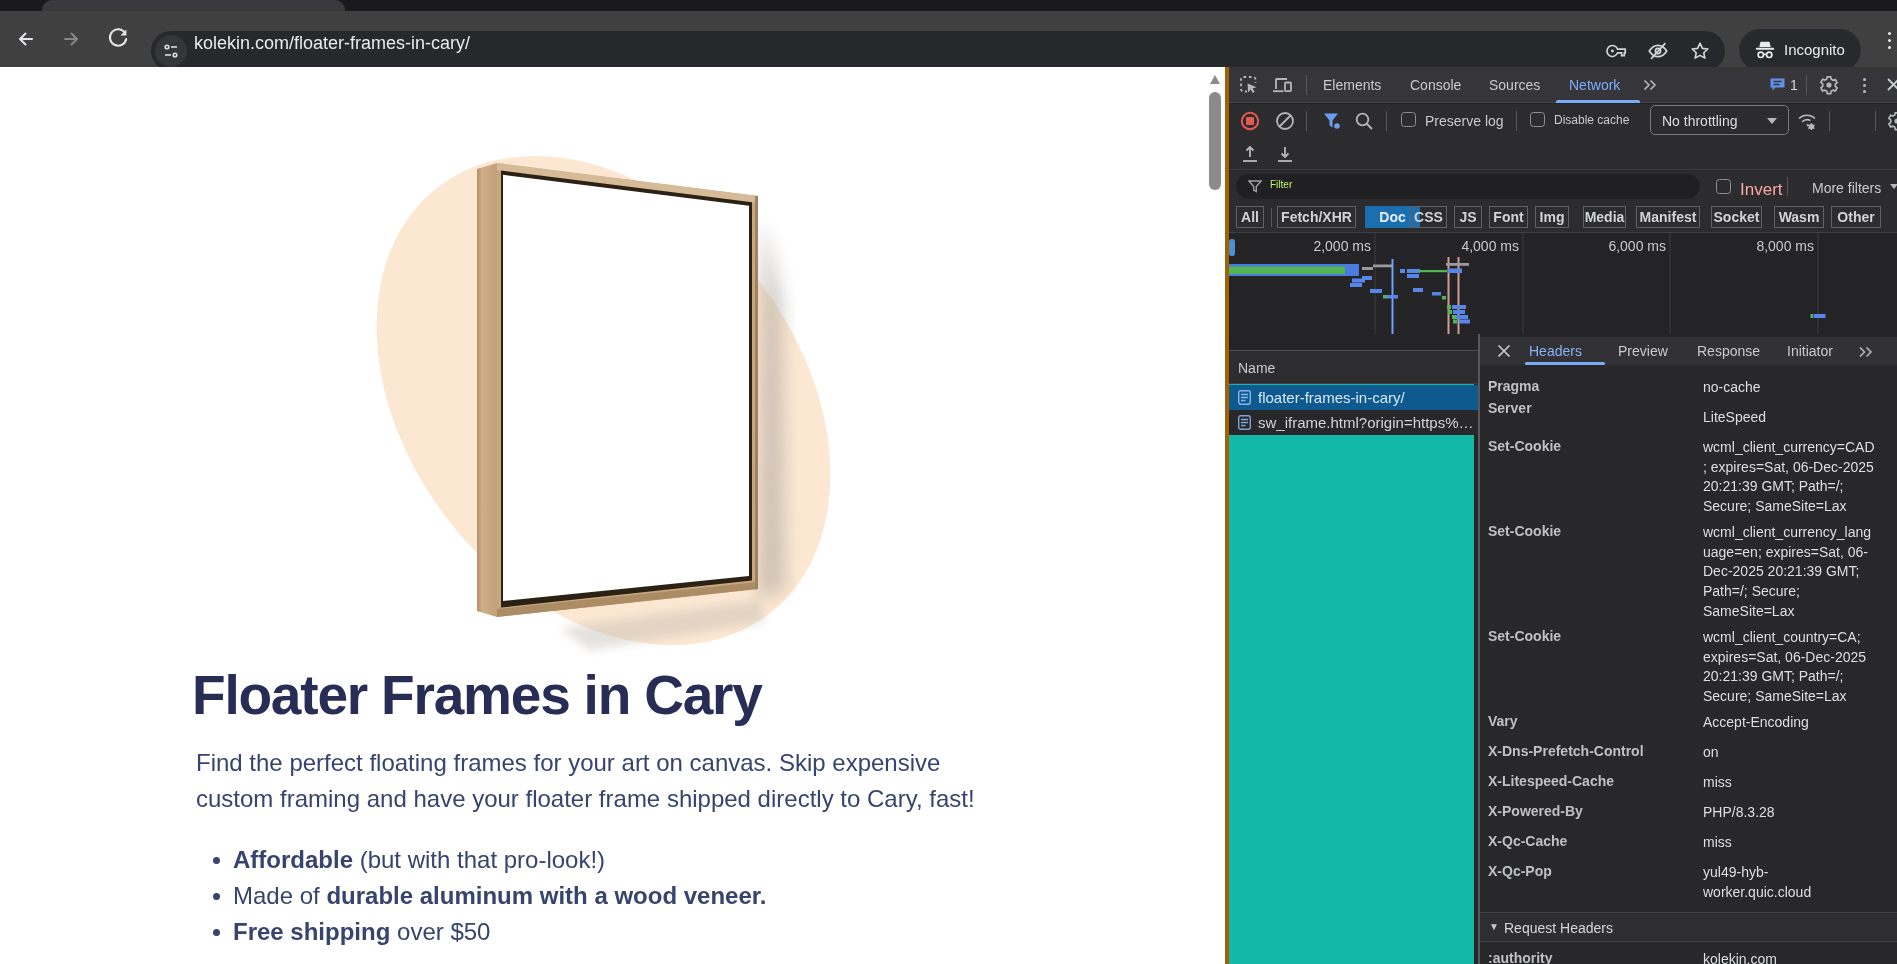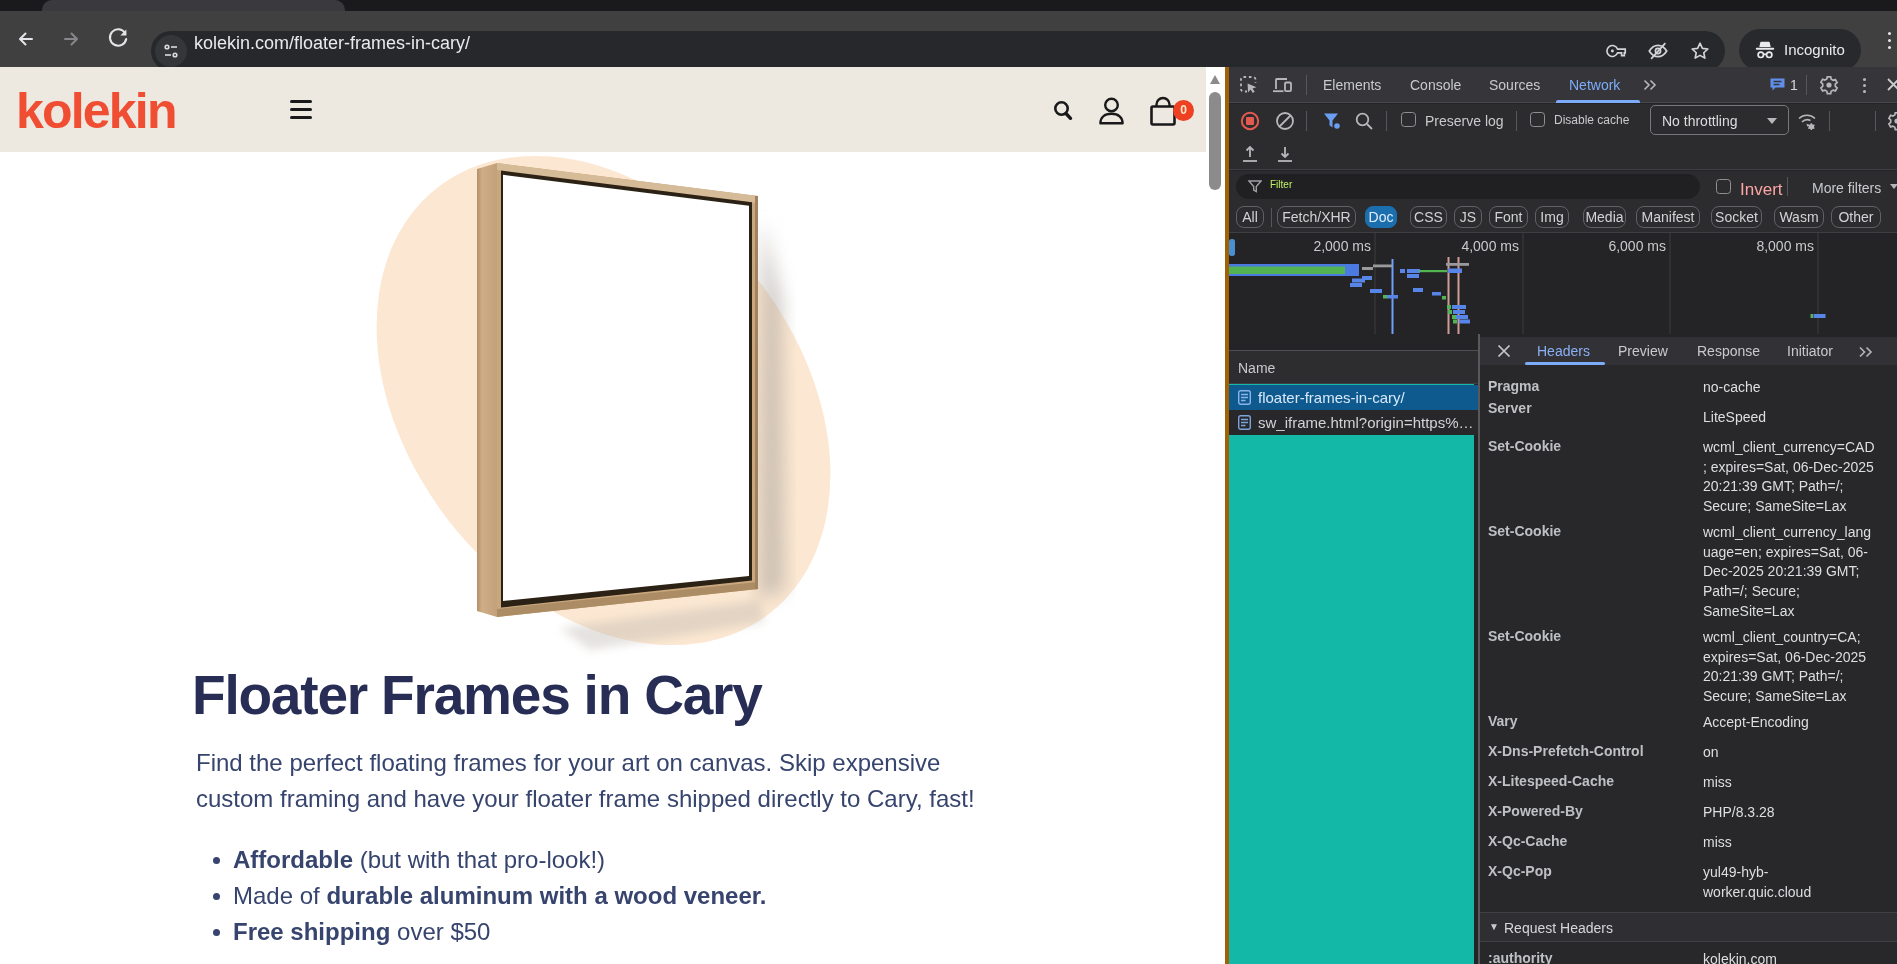--- a/index.html
+++ b/index.html
@@ -28,22 +28,22 @@
 #bullets li { list-style:none; position:relative; margin-left:37px; }
 #bullets li::before { content:''; position:absolute; left:-20px; top:14.5px; width:7px; height:7px; border-radius:50%; background:#36446e; }
 
 
 #sbtrack { position:absolute; left:1206px; top:67px; width:19px; height:897px; background:#ffffff; }
 #sbthumb { position:absolute; left:3px; top:25px; width:12px; height:98px; background:#8b8b8b; border-radius:6px; }
 
 
 #devtools { position:absolute; left:1225px; top:67px; width:672px; height:897px; background:#242426; border-left:4px solid #a16207; color:#c5c6c9; font-size:12px; }
 .dtsep { width:1px; background:#56575a; }
-.chip { position:absolute; top:4px; height:22px; border:1px solid #606166; border-radius:8px;
-  color:#d2d3d6; text-align:center; line-height:21px; }
+.chip { position:absolute; top:4px; height:22px; border:1px solid #606166; border-radius:0;
+  color:#d2d3d6; text-align:center; line-height:21px;font-weight:bold; }
 .chipsel { background:#1c6fae; border-color:#1c6fae; color:#e3eefa; }
 .hk { position:absolute; left:8px; font-weight:700; color:#bfc0c3; }
 .hv { position:absolute; left:223px; width:185px; color:#dedfe1; line-height:19.7px; }
 </style>
 </head>
 <body>
 <div id="tabstrip">
   <div class="abs" style="left:0;top:0;width:52px;height:11px;background:#1a1a1c;border-radius:0 0 10px 0"></div>
   <div class="abs" style="left:335px;top:0;width:1562px;height:11px;background:#1a1a1c;border-radius:0 0 0 10px"></div>
   <div id="tab"></div>
@@ -93,44 +93,20 @@
         <circle cx="7.8" cy="16.8" r="2.7" fill="none" stroke="#e8eaed" stroke-width="1.7"></circle>
         <circle cx="16.2" cy="16.8" r="2.7" fill="none" stroke="#e8eaed" stroke-width="1.7"></circle>
         <path d="M10.5 16.3h3" stroke="#e8eaed" stroke-width="1.7" fill="none"></path>
       </svg>
     <div id="incogtxt">Incognito</div>
   </div>
   <div class="abs" style="left:1888px;top:28px;width:3.4px;height:3.4px;border-radius:2px;background:#e4e5e8;box-shadow:0 -7px 0 #e4e5e8, 0 7px 0 #e4e5e8"></div>
 </div>
 
 <div id="page">
-  <div id="siteheader">
-    <div id="logo">kolekin</div>
-    <div id="burger">
-        <div></div>
-        <div></div>
-        <div></div>
-      </div>
-
-    <svg class="abs" style="left:1051px;top:32px" width="24" height="24" viewBox="0 0 24 24">
-        <circle cx="10.5" cy="9.5" r="6.2" fill="none" stroke="#191919" stroke-width="2.6"></circle>
-        <path d="M15 14.5l4.5 4.8" stroke="#191919" stroke-width="3.4" stroke-linecap="round"></path>
-      </svg>
-
-    <svg class="abs" style="left:1098px;top:30px" width="27" height="28" viewBox="0 0 27 28">
-        <circle cx="13.5" cy="8" r="6.3" fill="none" stroke="#191919" stroke-width="2.4"></circle>
-        <path d="M2.4 26.3c0-6 4.2-9.5 11.1-9.5s11.1 3.5 11.1 9.5z" fill="none" stroke="#191919" stroke-width="2.4" stroke-linejoin="round"></path>
-      </svg>
-
-    <svg class="abs" style="left:1148px;top:28px" width="30" height="31" viewBox="0 0 30 31">
-        <path d="M8.5 12V9.5a6.5 6.5 0 0 1 13 0V12" fill="none" stroke="#191919" stroke-width="2.4"></path>
-        <rect x="3.5" y="11.5" width="23" height="18" rx="1.5" fill="none" stroke="#191919" stroke-width="2.6"></rect>
-      </svg>
-    <div class="abs" style="left:1173px;top:33px;width:21px;height:21px;border-radius:50%;background:#ee4123;color:#f7e9c8;font-size:12px;font-weight:700;text-align:center;line-height:21px;">0</div>
-  </div>
   <svg id="hero" class="abs" style="left:330px;top:3px" width="560" height="660" viewBox="0 0 560 660">
     <defs>
       <filter id="soft" x="-40%" y="-40%" width="180%" height="180%">
           <feGaussianBlur stdDeviation="9"></feGaussianBlur>
         </filter>
       <filter id="soft2" x="-40%" y="-40%" width="180%" height="180%">
           <feGaussianBlur stdDeviation="5"></feGaussianBlur>
         </filter>
       <linearGradient id="woodside" x1="0" y1="0" x2="1" y2="0">
         <stop offset="0" stop-color="#b2906a"></stop>
@@ -273,21 +249,21 @@
     <div class="abs" style="left:511px;top:9px;font-size:17px;color:#fca5a5">Invert</div>
     <div class="abs dtsep" style="left:558px;top:6px;height:19px"></div>
     <div class="abs" style="left:583px;top:9px;font-size:14px;color:#c9cacd">More filters</div>
     <div class="abs" style="left:661px;top:13px;width:0;height:0;border-left:4.5px solid transparent;border-right:4.5px solid transparent;border-top:5.5px solid #b6b7ba"></div>
   </div>
 
   <div class="abs" style="left:0;top:135px;width:672px;height:31px;background:#2c2c2e;border-bottom:1px solid #3e3f42;font-size:14px">
     <div class="chip" style="left:7px;width:28px">All</div>
     <div class="abs dtsep" style="left:42px;top:6px;height:19px"></div>
     <div class="chip" style="left:48px;width:79px">Fetch/XHR</div>
-    <div class="chip chipsel" style="left:136px;width:32px">Doc</div>
+    <div class="chip chipsel" style="left:136px;width:55px">Doc</div>
     <div class="chip" style="left:181px;width:37px">CSS</div>
     <div class="chip" style="left:225px;width:28px">JS</div>
     <div class="chip" style="left:260px;width:39px">Font</div>
     <div class="chip" style="left:306px;width:34px">Img</div>
     <div class="chip" style="left:354px;width:43px">Media</div>
     <div class="chip" style="left:407px;width:64px">Manifest</div>
     <div class="chip" style="left:482px;width:51px">Socket</div>
     <div class="chip" style="left:545px;width:50px">Wasm</div>
     <div class="chip" style="left:602px;width:50px">Other</div>
   </div>
@@ -365,21 +341,21 @@
       </div>
     </div>
     <div class="abs" style="left:249px;top:0;width:2px;height:630px;background:#59595c"></div>
 
     <div class="abs" style="left:251px;top:0;width:421px;height:630px;background:#28282a;overflow:hidden">
       <div class="abs" style="left:0;top:0;width:421px;height:3px;background:#242426"></div>
       <div class="abs" style="left:0;top:3px;width:421px;height:28px;background:#323236">
         <svg class="abs" style="left:17px;top:7px" width="14" height="14" viewBox="0 0 14 14">
             <path d="M1.5 1.5l11 11M12.5 1.5l-11 11" stroke="#c9cacd" stroke-width="1.7"></path>
           </svg>
-        <div class="abs" style="left:57px;top:6px;font-size:14px;color:#8ab0f5">Headers</div>
+        <div class="abs" style="left:49px;top:6px;font-size:14px;color:#8ab0f5">Headers</div>
         <div class="abs" style="left:138px;top:6px;font-size:14px;color:#c9cacd">Preview</div>
         <div class="abs" style="left:217px;top:6px;font-size:14px;color:#c9cacd">Response</div>
         <div class="abs" style="left:307px;top:6px;font-size:14px;color:#c9cacd">Initiator</div>
         <svg class="abs" style="left:377px;top:8px" width="17" height="14" viewBox="0 0 17 14">
             <g fill="none" stroke="#b6b7ba" stroke-width="1.6">
               <path d="M3 2.5L7.5 7L3 11.5M9.5 2.5L14 7l-4.5 4.5"></path>
             </g>
           </svg>
         <div class="abs" style="left:45px;top:25px;width:80px;height:3px;border-radius:2px;background:#7cacf8"></div>
       </div>

